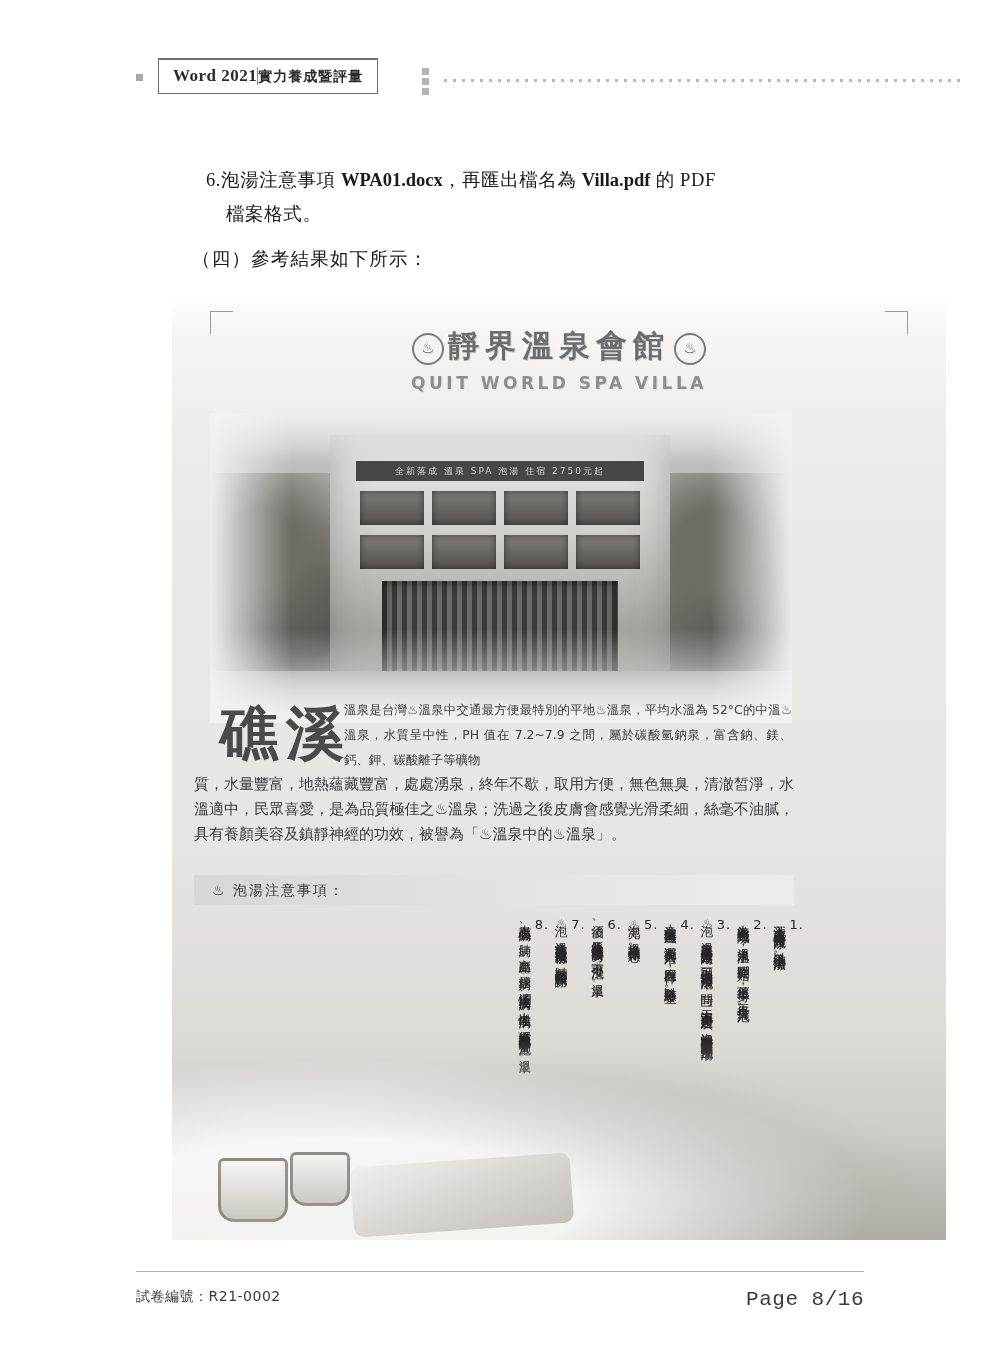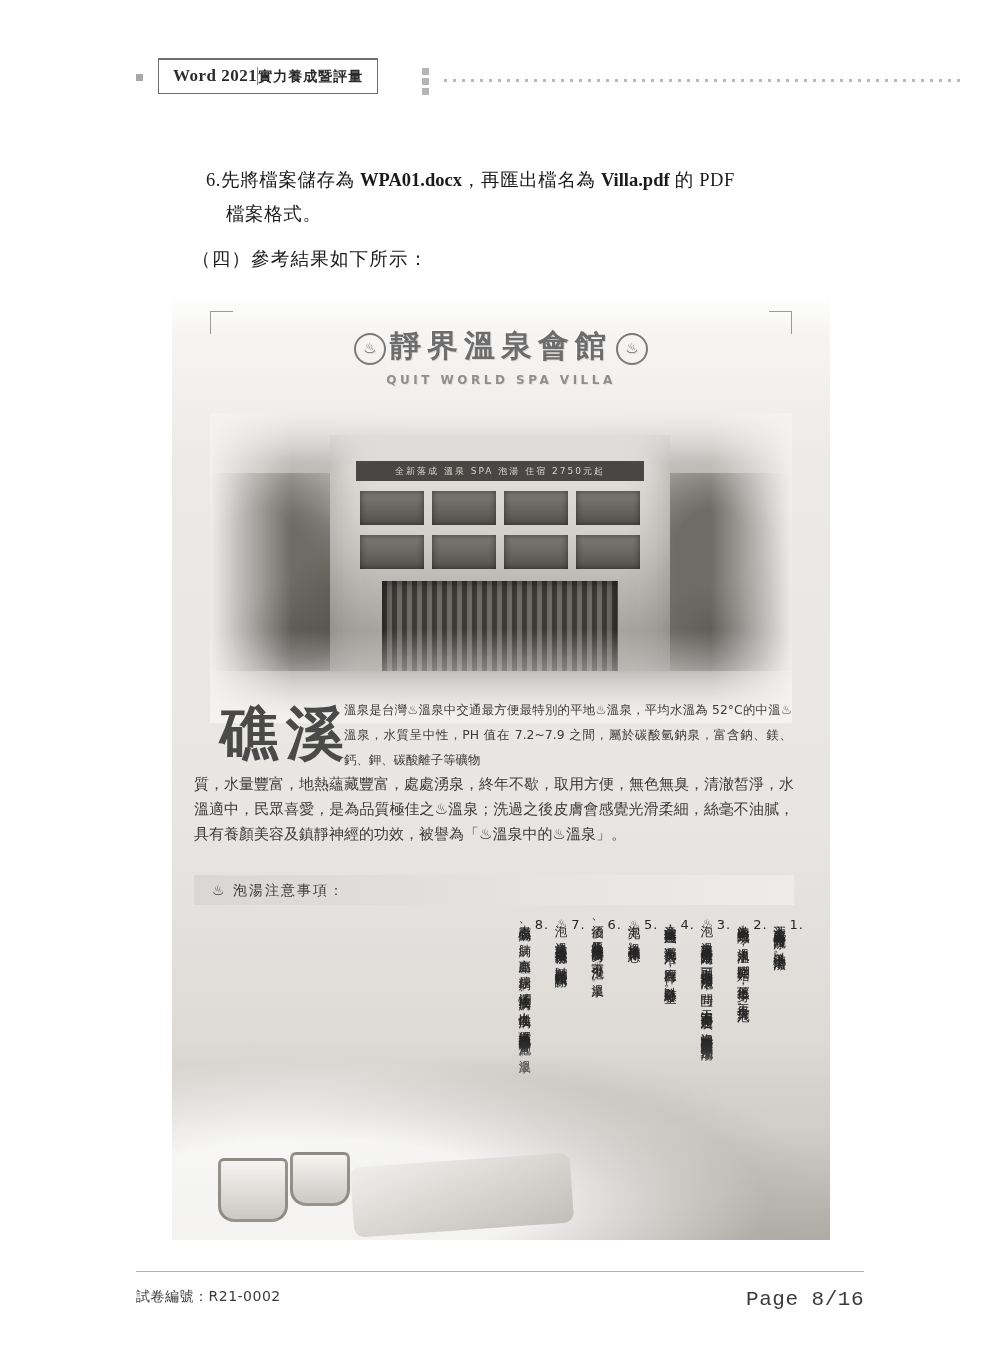--- a/index.html
+++ b/index.html
@@ -117,21 +117,21 @@
     font-size: 18.5px;
     letter-spacing: 1.2px;
     margin-left: 44px;
   }
 
   
   .figure {
     position: absolute;
     top: 295px;
     left: 172px;
-    width: 658px;
+    width: 774px;
     height: 945px;
     background: #701a75;
     overflow: hidden;
     box-shadow: 0 0 0 1px #ffffff;
   }
   .fig-inner {
     position: absolute;
     inset: 0;
     background:
       linear-gradient(to bottom, #ffffff 0%, #f6f5f3 4%, #eceae7 18%, #e8e6e3 55%, #dedbd7 78%, #cfccc7 100%);
@@ -171,21 +171,21 @@
     border-radius: 50%;
     font-size: 15px;
     line-height: 26px;
     vertical-align: 3px;
     margin: 0 4px;
     letter-spacing: 0;
   }
   .spa-logo .en {
     margin-top: 6px;
     font-family: "DejaVu Sans", sans-serif;
-    font-size: 12px;
+    font-size: 17px;
     font-weight: bold;
     letter-spacing: 3.5px;
     color: #8e8e8e;
     text-shadow: 1px 1px 0 #e3e3e3;
   }
 
   
   .photo {
     position: absolute;
     top: 118px;
@@ -431,21 +431,21 @@
   </div>
   <div class="header-squares2">
     <span class="hsq"></span>
     <span class="hsq"></span>
     <span class="hsq"></span>
   </div>
   <div class="header-dots"></div>
 </div>
 
 <div class="item6">
-  <span class="num">6.</span><span>先將檔案儲存為 </span><span class="bold-mono">WPA01.docx</span><span>，再匯出檔名為 </span><span class="bold-mono">Villa.pdf</span><span> 的 PDF</span>
+  <span class="num">6.</span><span>泡湯注意事項 </span><span class="bold-mono">WPA01.docx</span><span>，再匯出檔名為 </span><span class="bold-mono">Villa.pdf</span><span> 的 PDF</span>
   <span class="l2">檔案格式。</span>
 </div>
 
 <div class="sec4">（四）參考結果如下所示：</div>
 
 <div class="figure">
   <div class="fig-inner">
 
     <span class="crop tl"></span>
     <span class="crop tr"></span>

